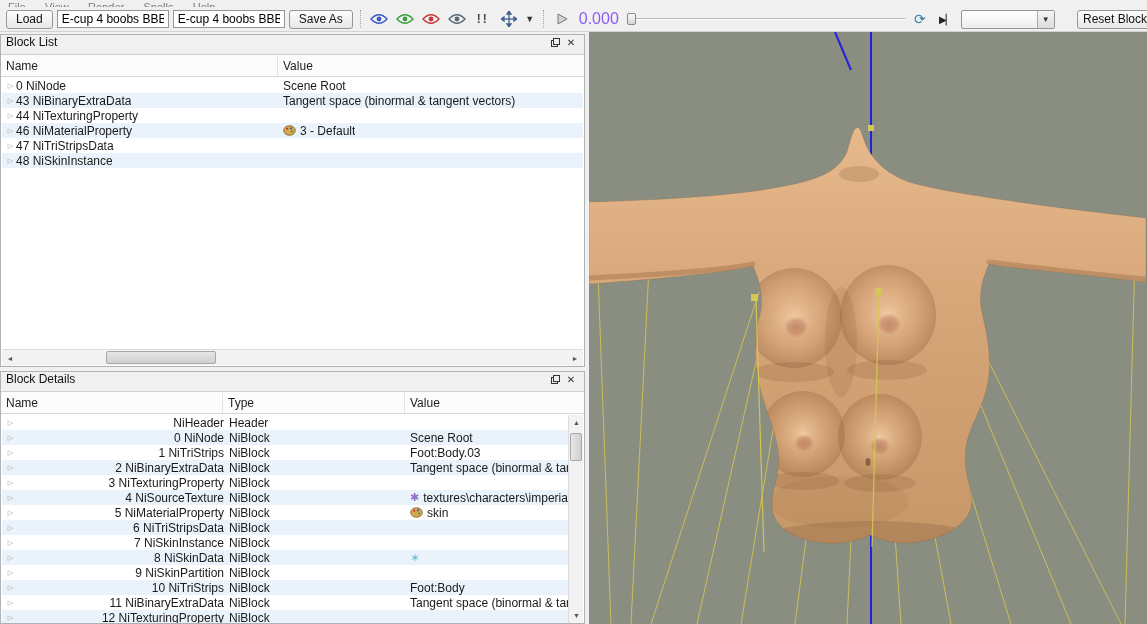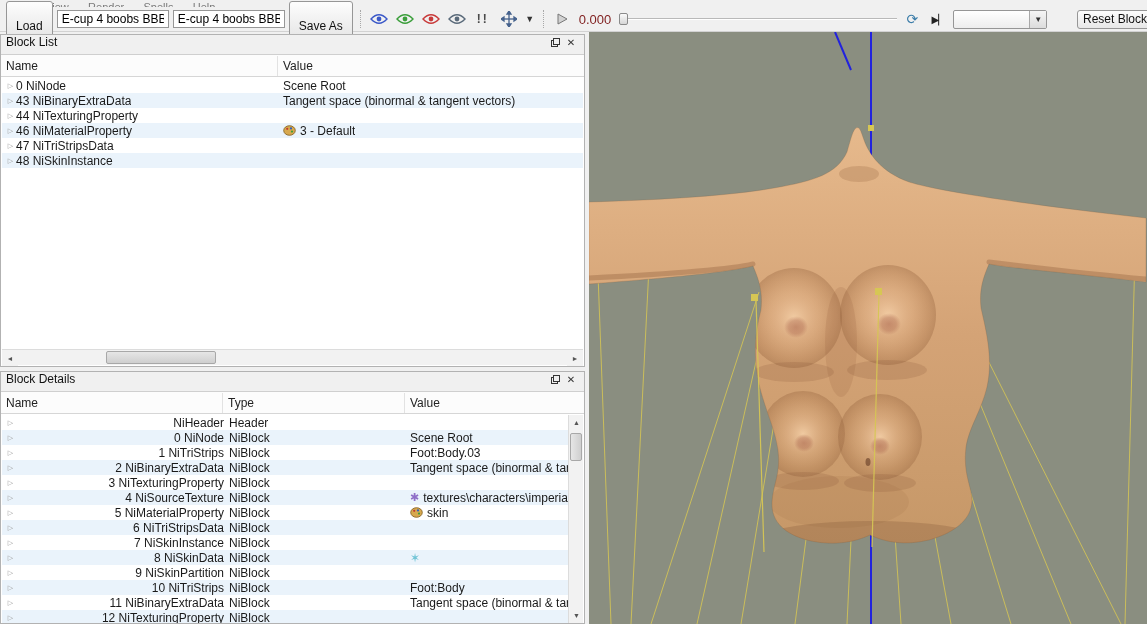--- a/index.html
+++ b/index.html
@@ -20,32 +20,32 @@
   
   .menubar { position: absolute; top: 0; left: 0; right: 0; height: 7px; overflow: hidden; background: #f0f0f0; }
   .menubar .mi { display: inline-block; padding: 0 8px; color: #7a7a7a; font-size: 11px; line-height: 15px; margin-top: -8px; }
   
   .toolbar {
     position: absolute; top: 7px; left: 0; right: 0; height: 25px;
     background: #f0f0f0; border-bottom: 1px solid #d2d2d2;
     display: flex; align-items: center; gap: 4px; padding: 0 6px;
   }
   .tbtn {
-    height: 19px; padding: 17px 9px; font-family: inherit; font-size: 12px;
+    height: 19px; padding: 0 9px; font-family: inherit; font-size: 12px;
     background: linear-gradient(#fdfdfd, #e7e7e7);
     border: 1px solid #969696; border-radius: 3px; color: #111; cursor: default;
   }
   .tinput {
     height: 18px; width: 112px; border: 1px solid #969696; background: #fff;
     font-family: inherit; font-size: 12px; padding: 0 4px;
   }
   .sep { width: 1px; height: 18px; border-left: 1px dotted #a8a8a8; margin: 0 3px; }
   .ticon { width: 22px; height: 20px; display: inline-flex; align-items: center; justify-content: center; border-radius: 3px; font-size: 12px; }
   .chev { font-size: 9px; color: #333; width: 12px; text-align: center; }
-  .time { font-size: 13px; color: #7f1d1d; margin: 0 4px 0 2px; }
+  .time { font-size: 16px; color: #8b5cf6; margin: 0 4px 0 2px; }
   .slider { position: relative; width: 278px; height: 18px; }
   .slider .groove { position: absolute; top: 8px; left: 0; right: 0; height: 2px; background: #b9b9b9; border-bottom: 1px solid #fff; }
   .slider .handle { position: absolute; top: 3px; left: 0; width: 9px; height: 12px; background: linear-gradient(#fafafa, #d6d6d6); border: 1px solid #8a8a8a; border-radius: 2px; }
   .combo { width: 94px; height: 19px; border: 1px solid #969696; background: linear-gradient(#ffffff, #ededed); position: relative; border-radius: 2px; }
   .combo .arrowbtn { position: absolute; right: 0; top: 0; bottom: 0; width: 17px; border-left: 1px solid #a8a8a8; background: linear-gradient(#f5f5f5, #dcdcdc); display: flex; align-items: center; justify-content: center; font-size: 8px; color: #333; }
   .flexspace { flex: 1; }
   .reset { width: 78px; margin-right: -14px; overflow: hidden; white-space: nowrap; text-align: left; padding: 0 5px; }
   .loopglyph { font-size: 14px; color: #3a7ca8; }
   .stepglyph { font-size: 10px; color: #222; letter-spacing: -1px; }
   .bangglyph { font-weight: bold; color: #4a4a4a; letter-spacing: 2px; }

